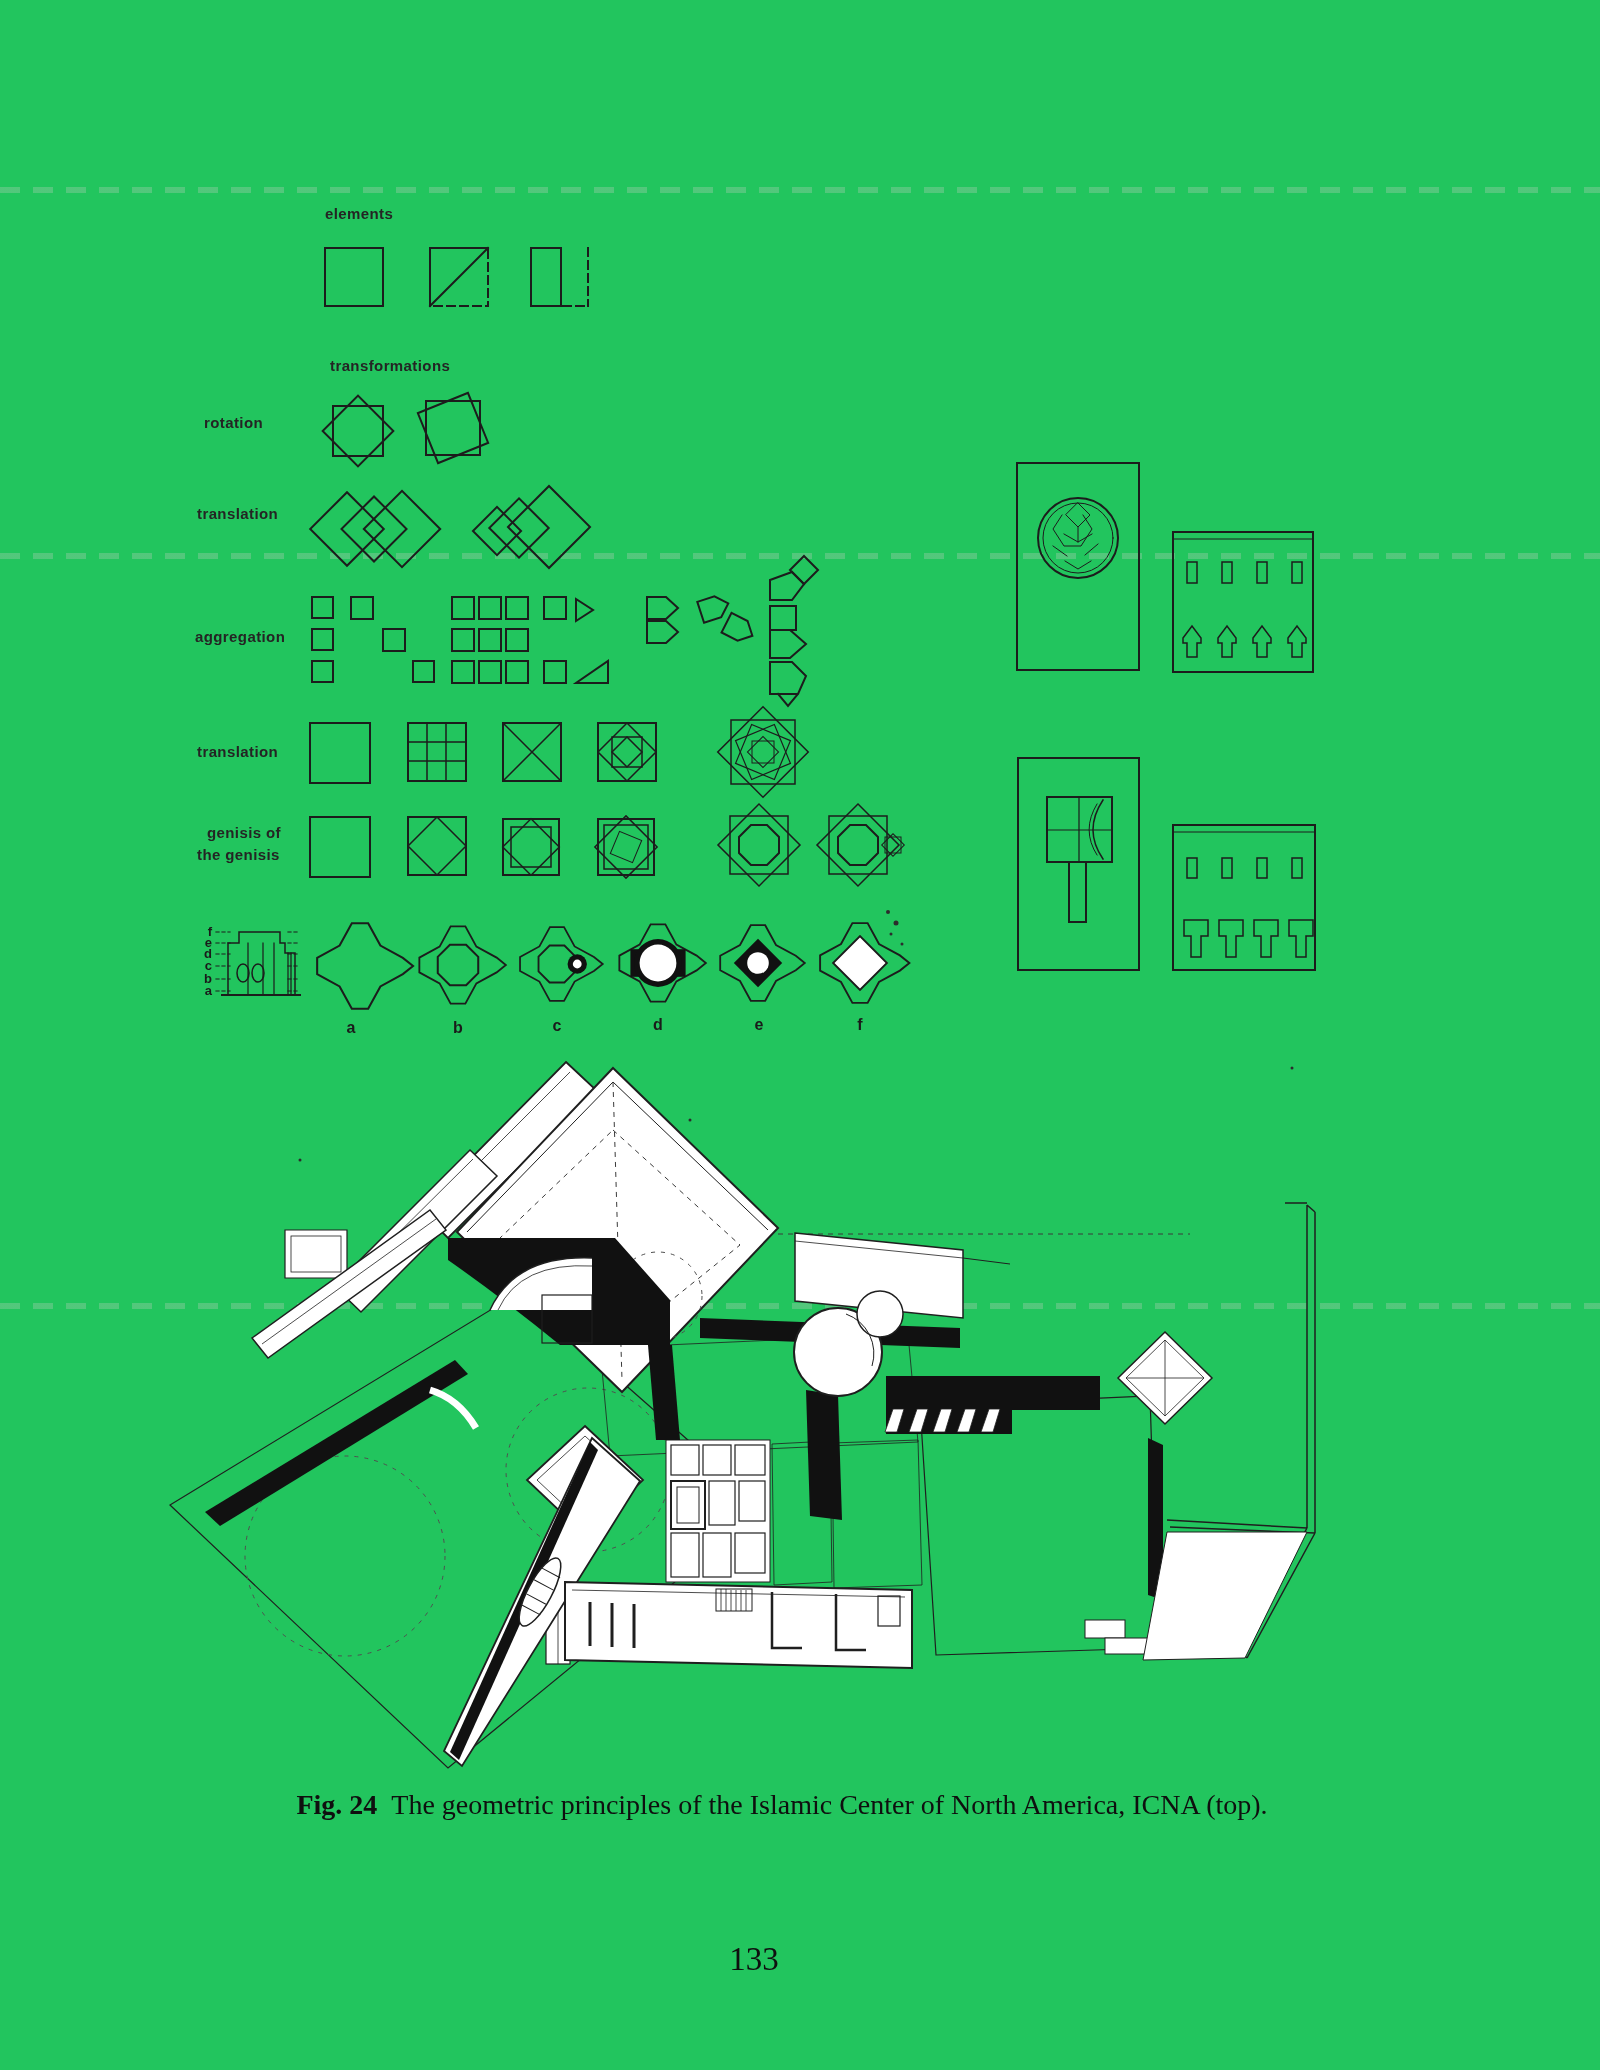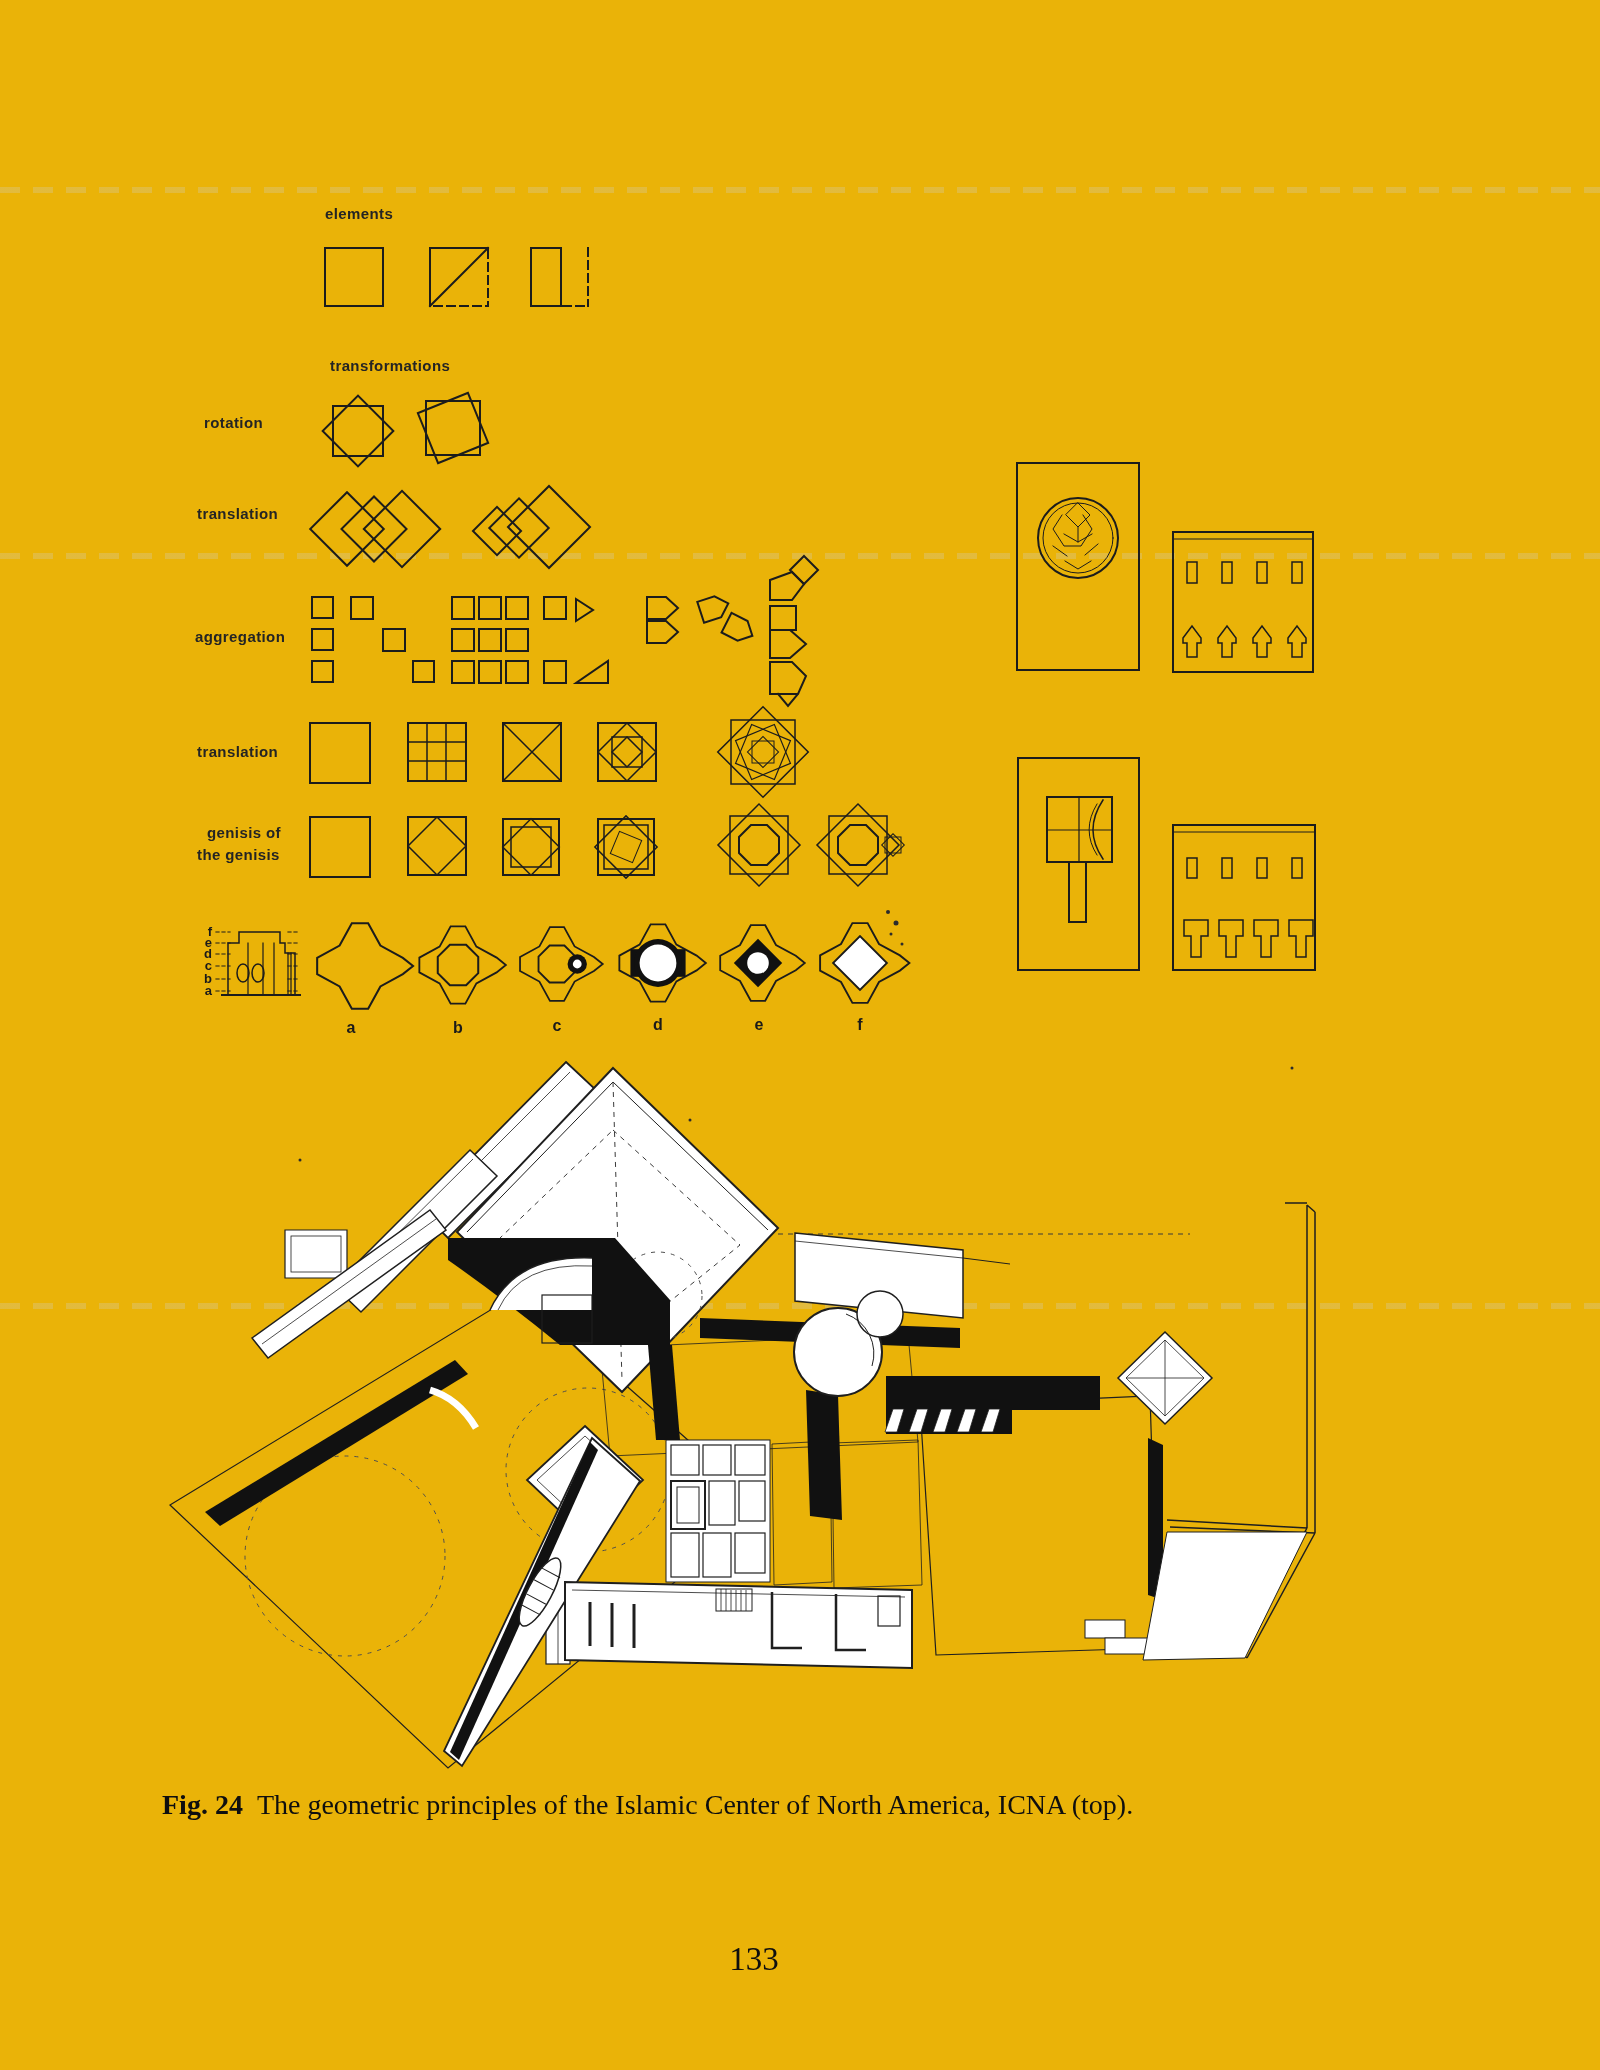--- a/index.html
+++ b/index.html
@@ -1,23 +1,23 @@
 <!DOCTYPE html>
 <html><head>
 <meta charset="utf-8">
 <style>
   html,body{margin:0;padding:0;background:#e8e8e8;}
-  .page{position:relative;width:1600px;height:2070px;background:#eab308;margin:0 auto;overflow:hidden;
+  .page{position:relative;width:1600px;height:2070px;background:#22c55e;margin:0 auto;overflow:hidden;
         font-family:"Liberation Sans",sans-serif;color:#1c1c1c;}
   .band{position:absolute;left:0;right:0;height:6px;opacity:.28;
         background:repeating-linear-gradient(90deg,#cfcfc8 0 20px,transparent 20px 33px);}
   .lbl{position:absolute;font:700 15px "Liberation Sans",sans-serif;color:#242424;letter-spacing:.4px;line-height:1;}
   .lvl{position:absolute;left:196px;width:16px;text-align:right;font:700 13px "Liberation Sans",sans-serif;color:#1a1a1a;line-height:1;}
   .stage{position:absolute;font:700 16px "Liberation Sans",sans-serif;color:#1a1a1a;transform:translateX(-50%);line-height:1;}
-  .caption{position:absolute;left:162px;width:1260px;font:28px "Liberation Serif",serif;color:#0f0f0f;line-height:1.15;}
+  .caption{position:absolute;left:152px;width:1260px;font:28px "Liberation Serif",serif;color:#0f0f0f;line-height:1.15;text-align:center;}
   .figtag{font-weight:bold;padding-right:14px;}
   .pageno{position:absolute;left:698px;top:1941px;width:112px;text-align:center;
           font:33px "Liberation Serif",serif;color:#0f0f0f;}
   svg{position:absolute;}
   
   #fig24 rect,#fig24 path,#fig24 polygon,#fig24 circle,#fig24 ellipse,#fig24 line,#fig24 use{
     fill:none;stroke:#1c1c1c;stroke-width:2;stroke-linejoin:miter;stroke-linecap:square;}
   #fig25 rect,#fig25 path,#fig25 polygon,#fig25 circle,#fig25 ellipse,#fig25 line{
     fill:none;stroke:#1f1f1f;stroke-width:1.2;stroke-linejoin:miter;stroke-linecap:butt;}
   .s08{stroke-width:.8 !important}.s1{stroke-width:1 !important}.s12{stroke-width:1.2 !important}

